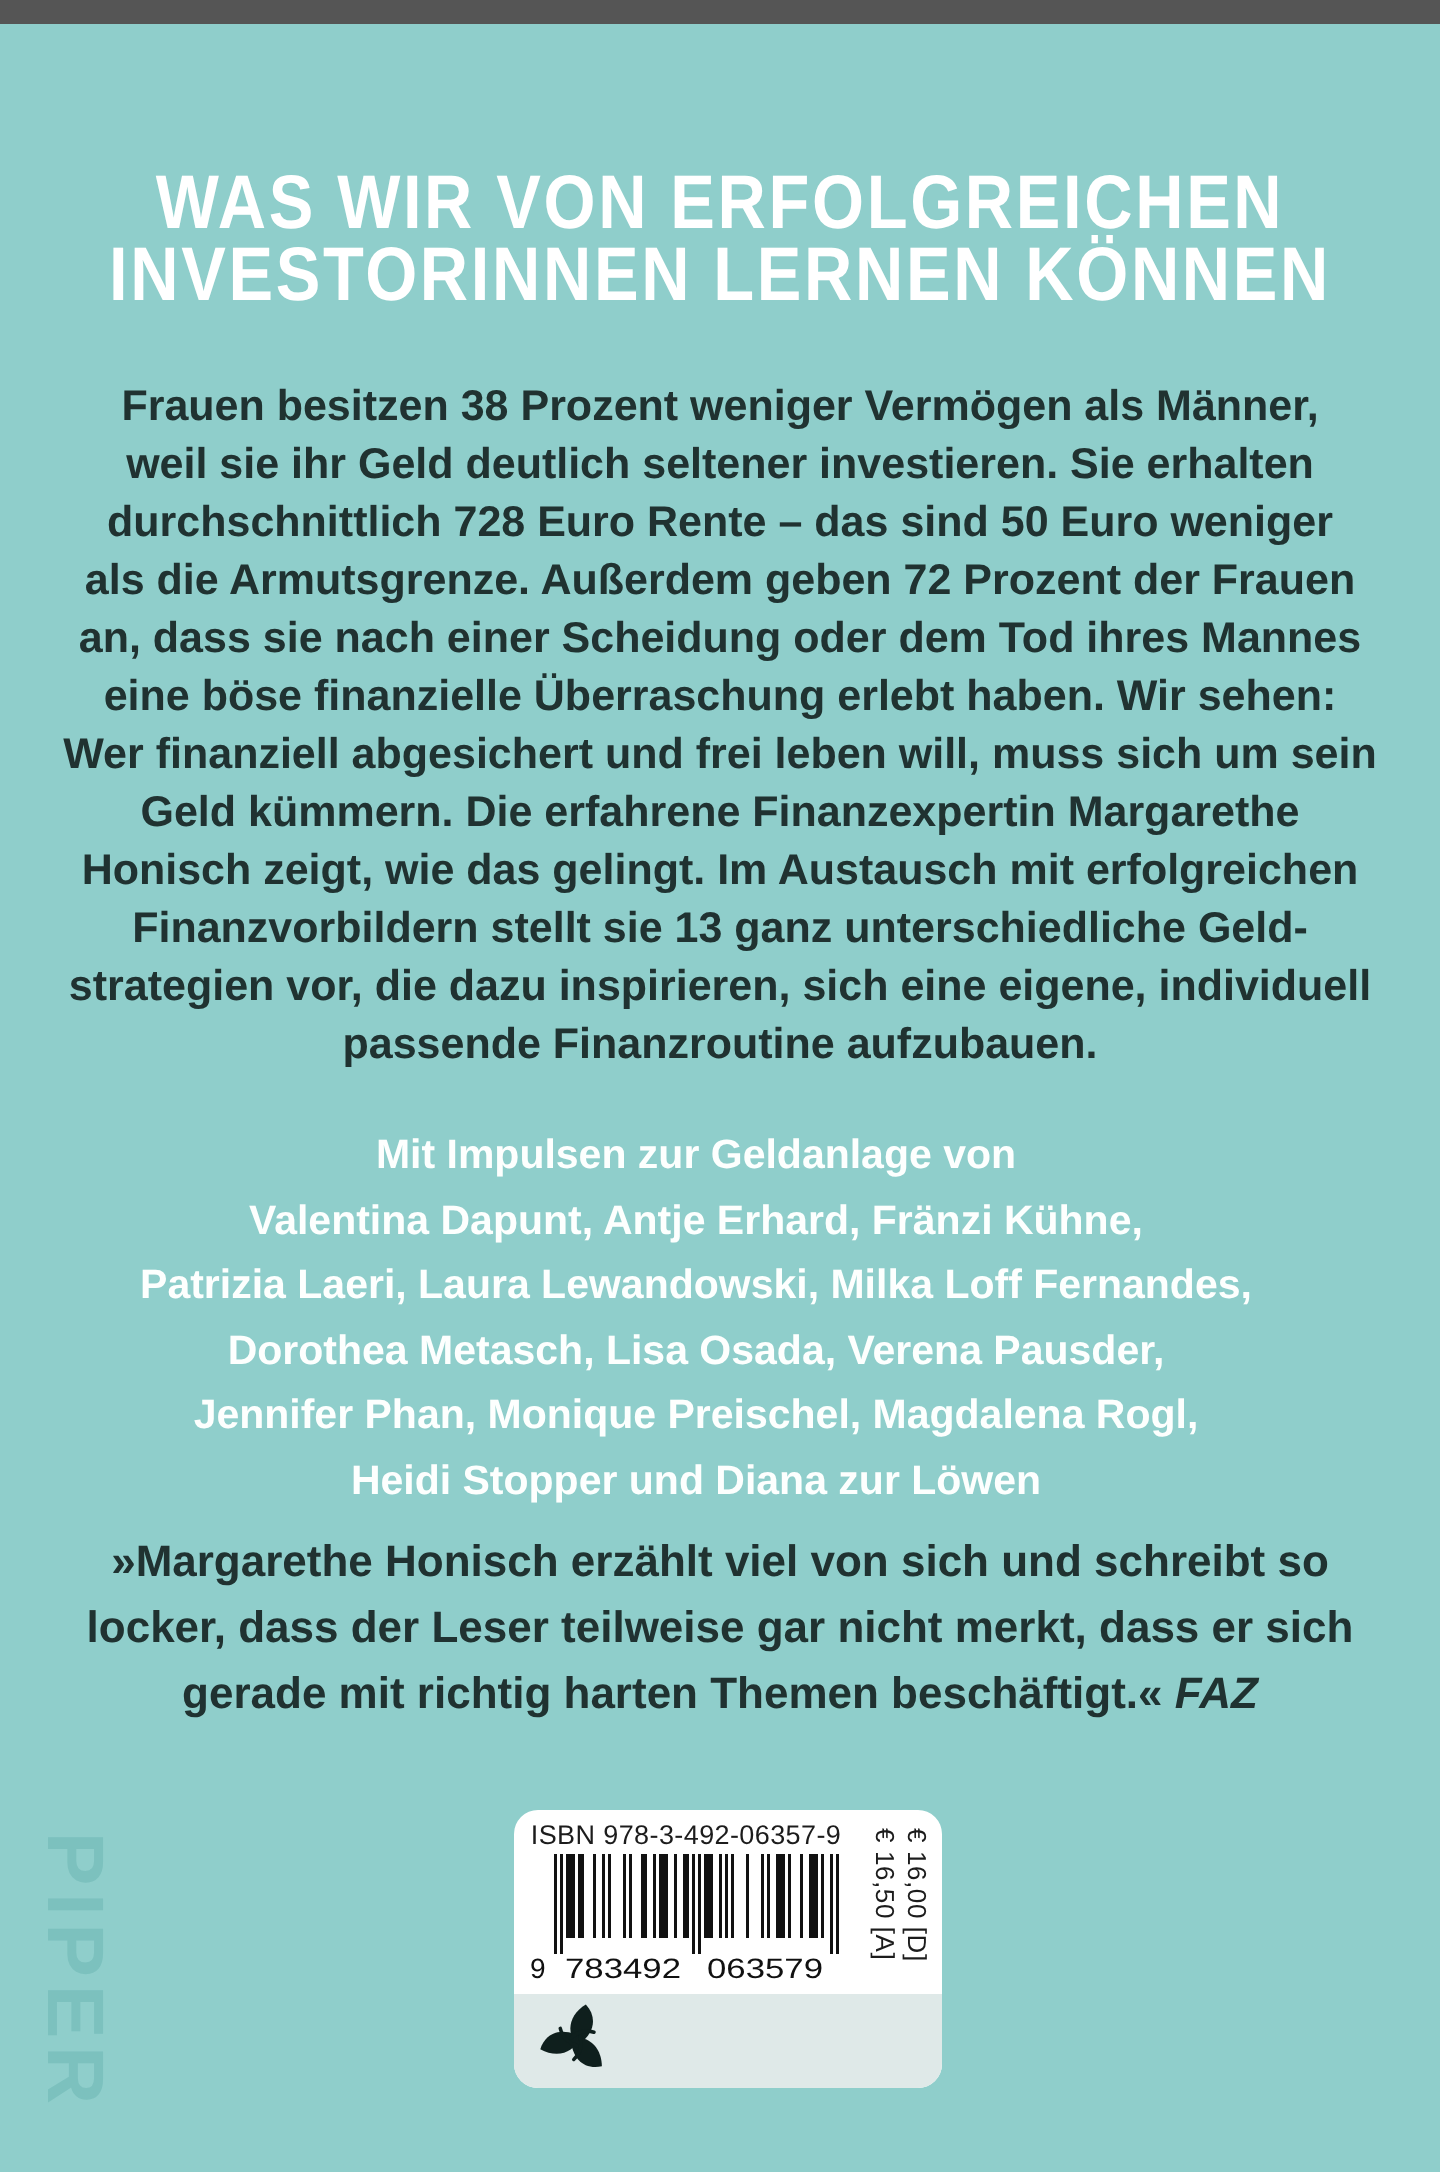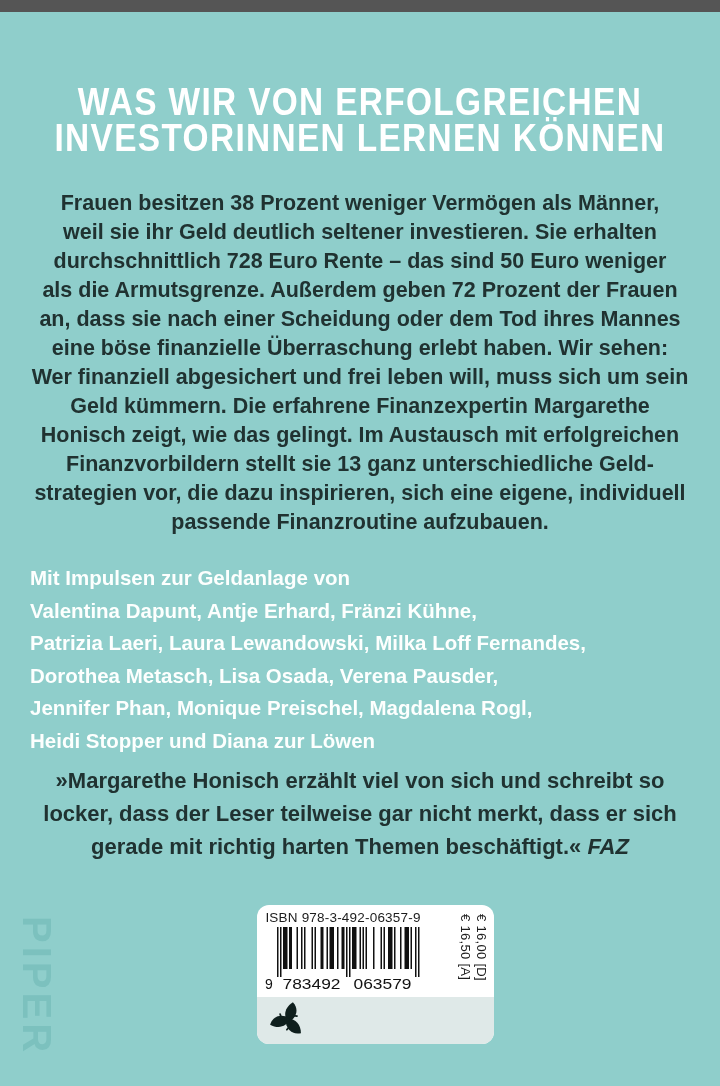--- a/index.html
+++ b/index.html
@@ -27,40 +27,41 @@
   .blurb{
     position:absolute;top:177px;left:30px;width:660px;
     text-align:center;
     color:#203231;
     font-size:21.5px;
     line-height:29px;
     white-space:pre-line;
     font-weight:bold;
   }
   .contributors{
-    position:absolute;top:550px;left:30px;width:660px;
+    position:absolute;top:550px;left:18px;width:660px;
+    text-align:center;
     color:#fdfffe;
     font-weight:bold;
     font-size:20.5px;
     line-height:32.5px;
     white-space:pre-line;
   }
   .quote{
     position:absolute;top:752px;left:20px;width:680px;
     text-align:center;
     color:#203231;
     font-weight:bold;
     font-size:22px;
     line-height:33px;
   }
   .quote .qtext{white-space:pre-line;}
   .quote .attr{font-style:italic;}
 
   .isbn-box{
-    position:absolute;left:257px;top:893px;width:237px;height:139px;
+    position:absolute;left:257px;top:893px;width:214px;height:139px;
     background:#ffffff;
     border-radius:12px;
     display:flex;flex-direction:column;
   }
   .isbn-top{position:relative;flex:1;}
   .isbn-number{
     position:absolute;top:5px;left:0;width:172px;
     text-align:center;
     font-size:13.5px;
     letter-spacing:0.2px;

